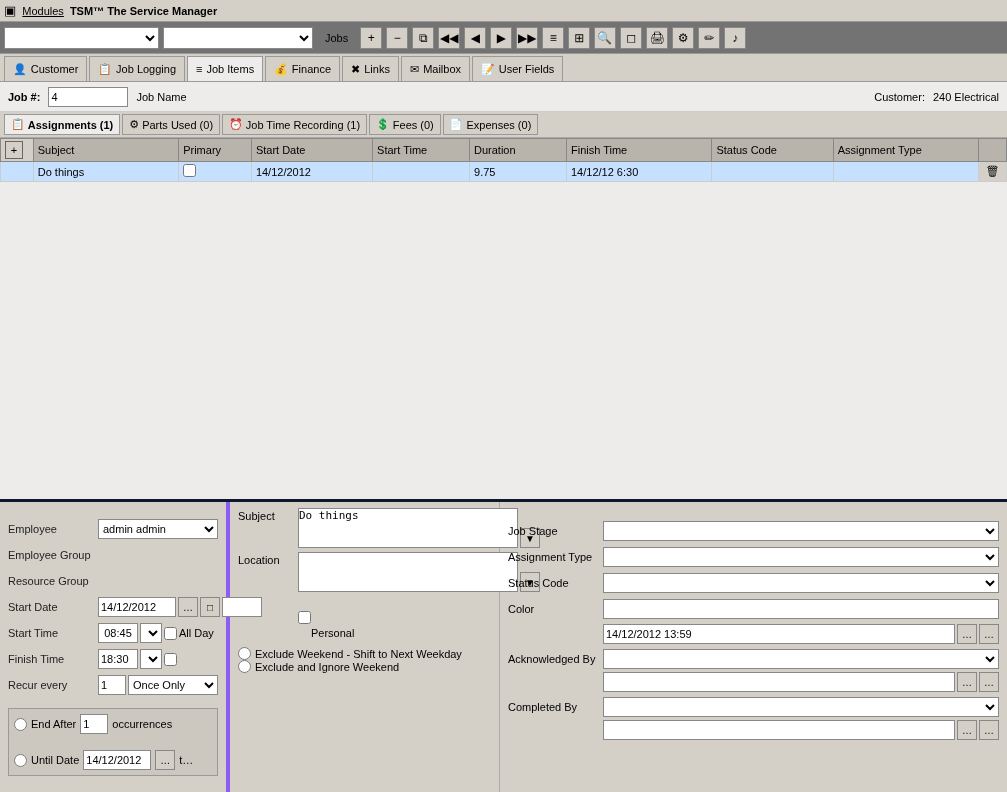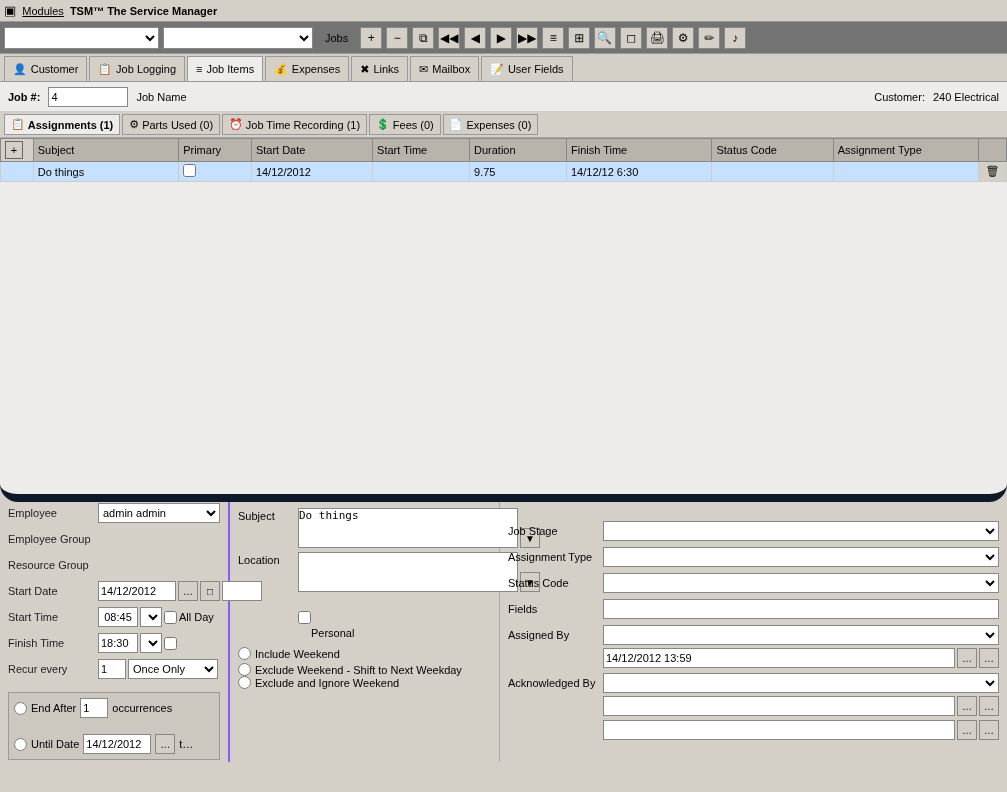--- a/index.html
+++ b/index.html
@@ -83,37 +83,37 @@
   <div class="tab">
     <span>📋</span>
     <span>Job Logging</span>
   </div>
   <div class="tab active">
     <span>≡</span>
     <span>Job Items</span>
   </div>
   <div class="tab">
     <span>💰</span>
-    <span>Expenses</span>
+    <span>Finance</span>
   </div>
   <div class="tab">
     <span>✖</span>
     <span>Links</span>
   </div>
   <div class="tab">
     <span>✉</span>
     <span>Mailbox</span>
   </div>
   <div class="tab">
     <span>📝</span>
     <span>User Fields</span>
   </div>
 </div>
 
-<div style="display:flex; flex-direction:column; height:420px; border-bottom:8px solid #0f172a; background:#eeecea;border-radius:18px;">
+<div style="display:flex; flex-direction:column; height:420px; border-bottom:3px solid #0f172a; background:#eeecea;">
 
   <div style="background:#eeecea; padding:4px 8px; display:flex; align-items:center; gap:8px; border-bottom:1px solid #ccc; height:30px;">
     <span style="font-weight:bold; font-size:11px;">Job #:</span>
     <input type="text" class="form-input" style="width: 80px;" value="4">
     <span style="font-size:11px;">Job Name</span>
     <span style="flex:1;"></span>
     <span style="font-size:11px;">Customer:</span>
     <span style="font-size:11px;">240 Electrical</span>
   </div>
 
@@ -173,21 +173,21 @@
           <td></td>
           <td style="background:#d4d0c8; text-align:center; cursor:pointer;">🗑</td>
         </tr>
       </tbody>
     </table>
   </div>
 </div>
 
 <div style="display:grid; grid-template-columns:230px 270px 1fr; background:#d4d0c8; flex:1; overflow:hidden;">
 
-  <div style="padding:0 8px; border-right:2px solid #8b5cf6;">
+  <div style="padding:16px 8px; border-right:4px solid #8b5cf6;">
 
     <div class="b-row">
       <span class="b-label">Employee</span>
       <div style="display:flex; align-items:center; gap:2px; flex:1;">
         <select class="b-dropdown" style="flex:1;">
           <option>admin admin</option>
         </select>
       </div>
     </div>
 
@@ -278,24 +278,20 @@
       </div>
     </div>
 
     <div style="display:flex; align-items:center; margin-bottom:8px;">
       <span style="min-width:60px;"></span>
       <input type="checkbox" style="">
       <span style="font-size:11px;margin-top:31px;">Personal</span>
     </div>
 
     <div style="margin-top:8px;">
-      <div style="display:flex; align-items:center; gap:4px; margin-bottom:3px;">
-        <input type="radio" name="weekend" style="">
-        <span style="font-size:11px;">Include Weekend</span>
-      </div>
       <div style="display:flex; align-items:center; gap:4px;">
         <input type="radio" name="weekend" style="">
         <span style="font-size:11px;">Exclude Weekend - Shift to Next Weekday</span>
       </div>
       <div style="display:flex; align-items:center; gap:4px; margin-bottom:3px;">
         <input type="radio" name="weekend" style="">
         <span style="font-size:11px;">Exclude and Ignore Weekend</span>
       </div>
     </div>
 
@@ -318,31 +314,25 @@
     </div>
 
     <div class="r-row">
       <span class="r-label">Status Code</span>
       <select class="r-dropdown">
         <option></option>
       </select>
     </div>
 
     <div class="r-row">
-      <span class="r-label">Fields</span>
+      <span class="r-label">Color</span>
       <div class="r-color" style="height:20px; border:1px solid #888; flex:1; background:white; cursor:pointer;"></div>
     </div>
 
     <div style="margin-bottom:4px;">
-      <div class="r-row" style="margin-bottom:2px;">
-        <span class="r-label">Assigned By</span>
-        <select class="r-dropdown">
-          <option></option>
-        </select>
-      </div>
       <div style="display:flex; align-items:center; gap:2px; padding-left:95px;">
         <input type="text" class="r-input" style="flex: 1 1 0%;" value="14/12/2012 13:59">
         <button class="small-btn">…</button>
         <button class="small-btn">…</button>
       </div>
     </div>
 
     <div style="margin-bottom:4px;">
       <div class="r-row" style="margin-bottom:2px;">
         <span class="r-label">Acknowledged By</span>
@@ -351,20 +341,26 @@
         </select>
       </div>
       <div style="display:flex; align-items:center; gap:2px; padding-left:95px;">
         <input type="text" class="r-input" style="flex: 1 1 0%;" value="">
         <button class="small-btn">…</button>
         <button class="small-btn">…</button>
       </div>
     </div>
 
     <div style="margin-bottom:4px;">
+      <div class="r-row" style="margin-bottom:2px;">
+        <span class="r-label">Completed By</span>
+        <select class="r-dropdown">
+          <option></option>
+        </select>
+      </div>
       <div style="display:flex; align-items:center; gap:2px; padding-left:95px;">
         <input type="text" class="r-input" style="flex: 1 1 0%;" value="">
         <button class="small-btn">…</button>
         <button class="small-btn">…</button>
       </div>
     </div>
 
   </div>
 
 </div>

